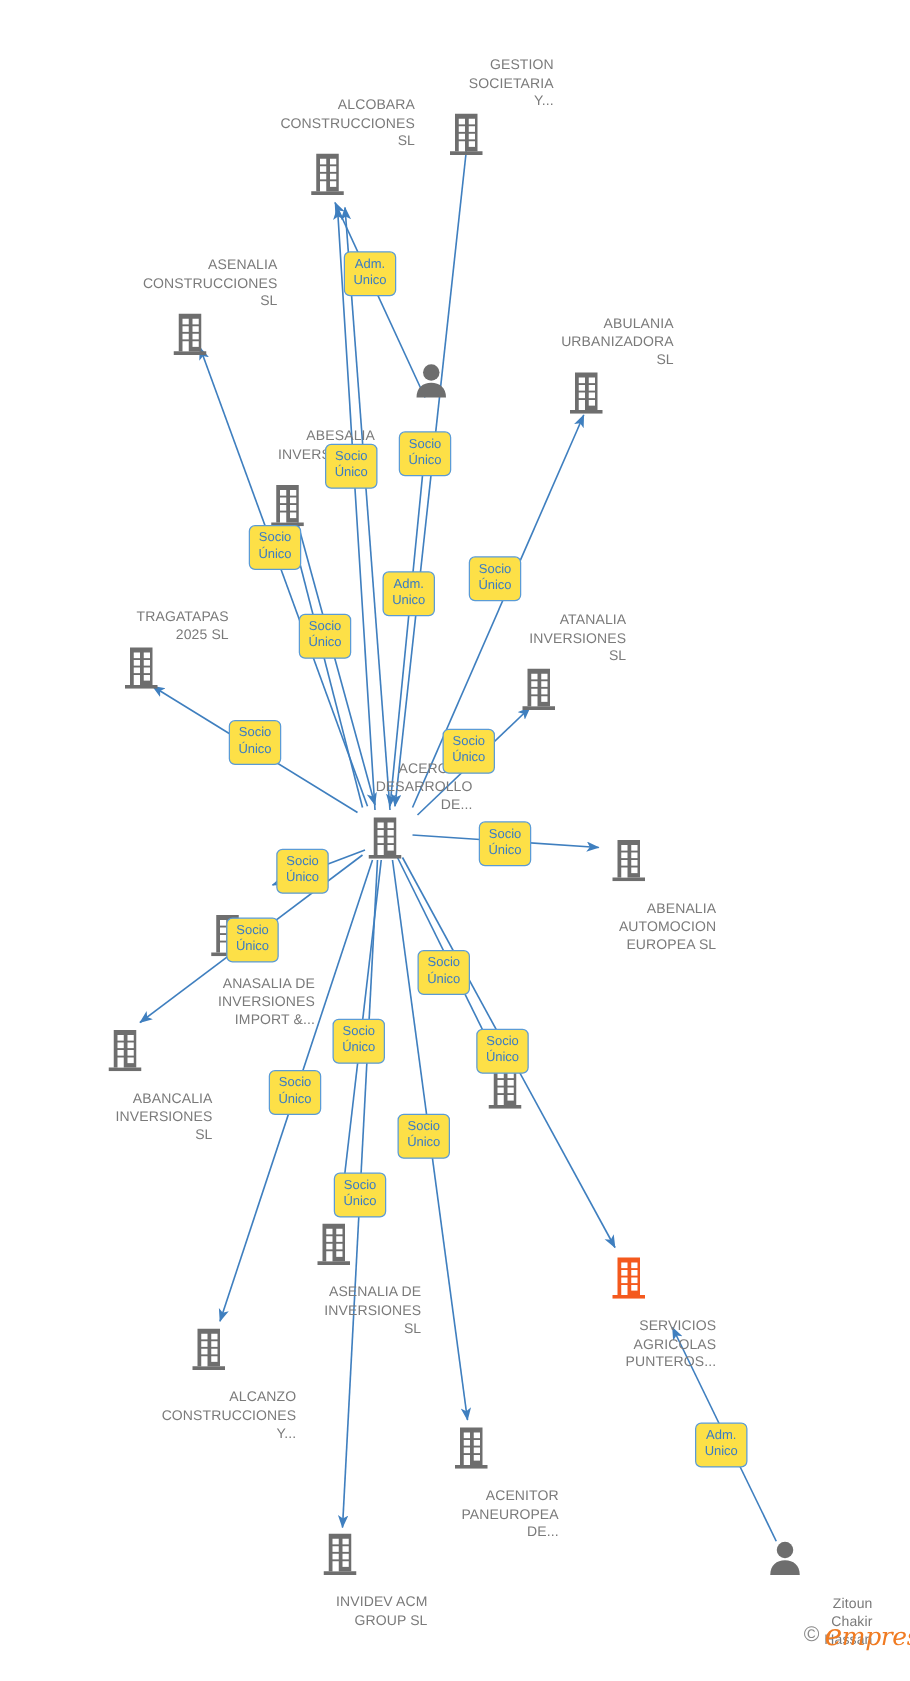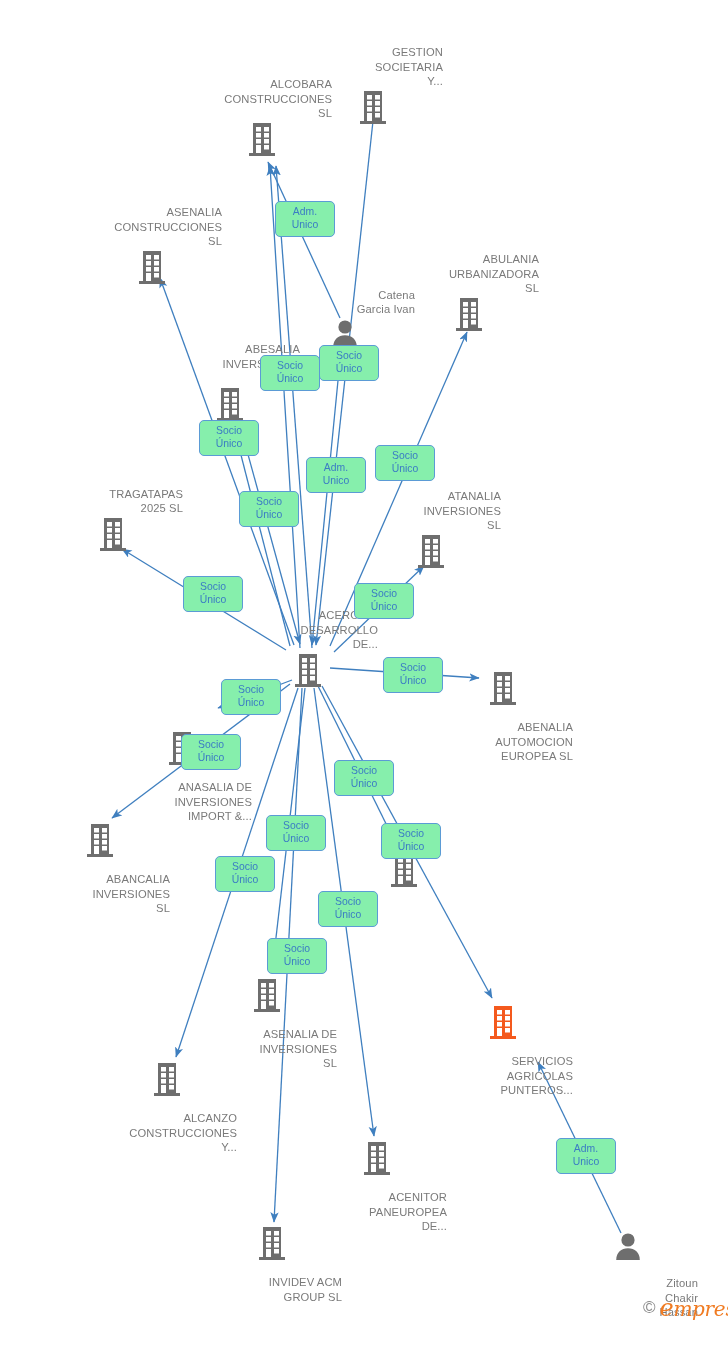--- a/index.html
+++ b/index.html
@@ -41,30 +41,30 @@
   .node-icon {
     display: block;
     margin: 0 auto;
   }
   .node.label-above .node-icon { margin-top: 1px; }
   .node.label-below .node-label { margin-top: 15px; }
 
   .edge-label {
     position: absolute;
     box-sizing: border-box;
-    background: #86efac;
+    background: #fde047;
     border: 1px solid #5b9bd5;
     border-radius: 5px;
     color: #3b7cc4;
     font-size: 10.4px;
     line-height: 13.4px;
     text-align: center;
     padding: 3px 4px 4px 4px;
     white-space: pre-line;
-    width: 60px;
+    width: 42px;
     margin-left: -21px;
     margin-top: -17px;
   }
   .watermark {
     position: absolute;
     display: flex;
     align-items: center;
     gap: 4px;
   }
   .wm-c {
@@ -182,22 +182,20 @@
           <rect x="16" y="5" width="5" height="4.5" fill="#ffffff"></rect>
           <rect x="8" y="11" width="5" height="4.5" fill="#ffffff"></rect>
           <rect x="16" y="11" width="5" height="4.5" fill="#ffffff"></rect>
           <rect x="8" y="17" width="5" height="4.5" fill="#ffffff"></rect>
           <rect x="16" y="17" width="5" height="4.5" fill="#ffffff"></rect>
           <rect x="16" y="23" width="5" height="4.5" fill="#ffffff"></rect>
           <rect x="8" y="23" width="5" height="8" fill="#ffffff"></rect>
         </svg>
       </div>
       <div class="node label-above" style="left: 345px; top: 287.8px;">
-        <div class="node-label">Catena
-Garcia Ivan</div>
         <svg width="30" height="30" viewBox="0 0 30 30" class="node-icon">
           <circle cx="15" cy="9" r="6.6" fill="#6e6e6e"></circle>
           <path d="M3.2 29 C3.2 21.2 8.3 17.2 15 17.2 C21.7 17.2 26.8 21.2 26.8 29 Z" fill="#6e6e6e"></path>
         </svg>
       </div>
       <div class="node label-above" style="left: 230px; top: 342.2px;">
         <div class="node-label">ABESALIA
 INVERSIONES
 SL</div>
         <svg width="28" height="34" viewBox="0 0 28 34" class="node-icon">

